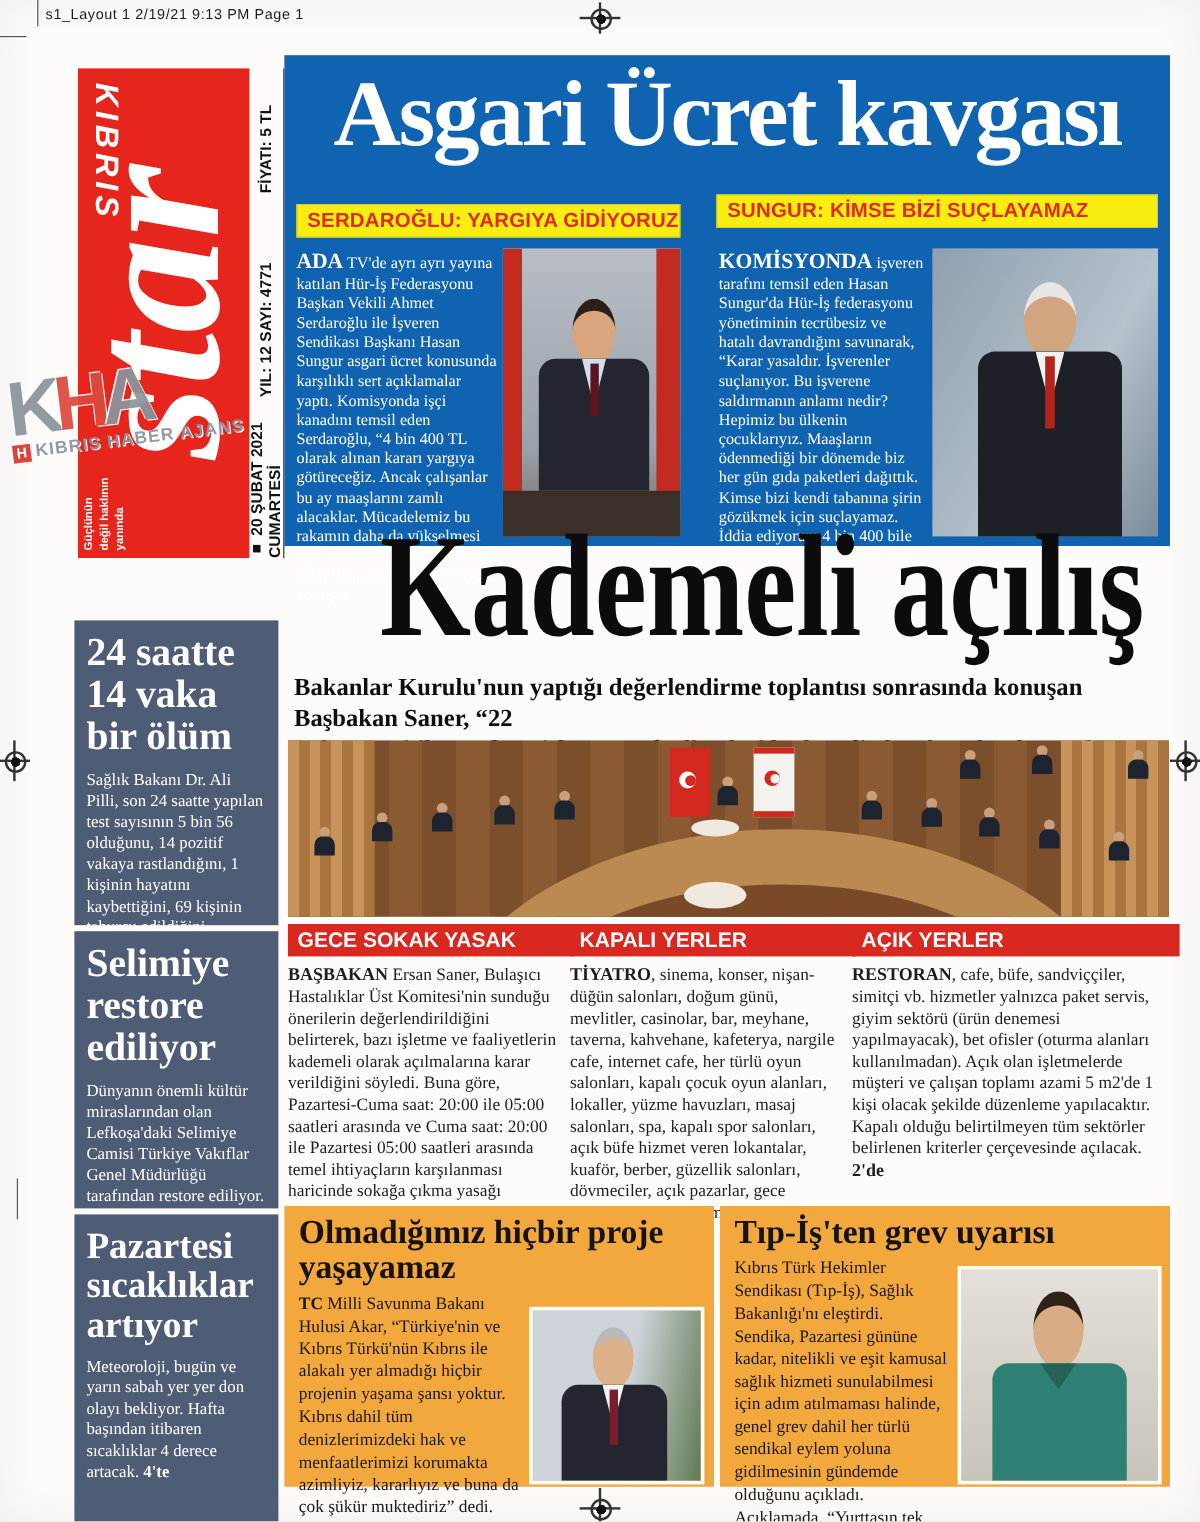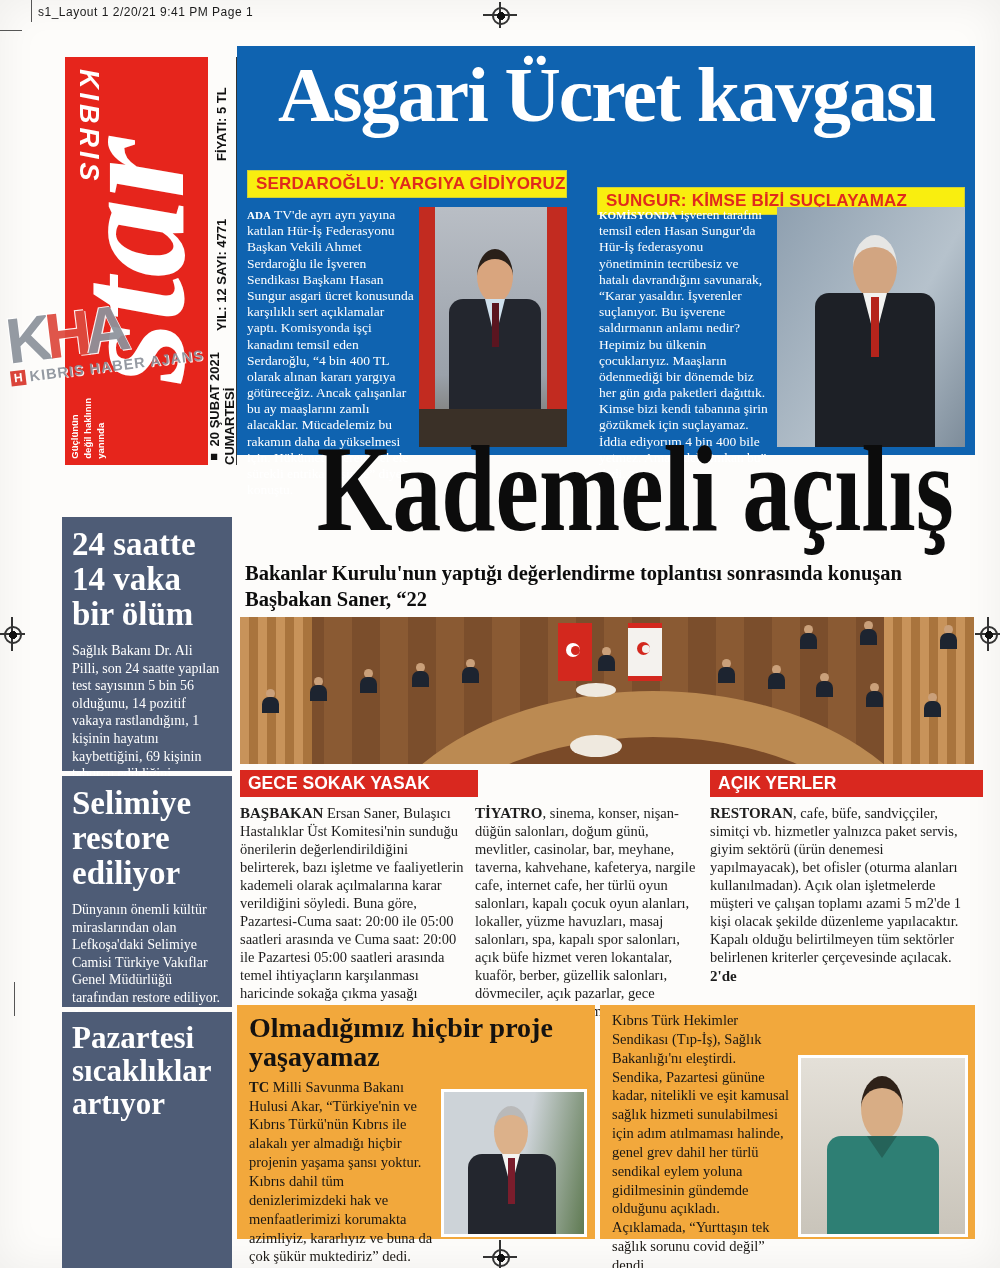--- a/index.html
+++ b/index.html
@@ -40,21 +40,21 @@
     display:flex;align-items:center;justify-content:center;}
   #kha .cap span{font-weight:bold;font-size:14.5px;letter-spacing:1px;color:#8d939c;text-shadow:1px 1px 0 #fff;}
 
   
   #bluebox{left:237px;top:46px;width:738px;height:409px;background:#0f63b0;}
   #top-headline{left:0;top:8px;width:738px;text-align:center;color:#fff;font-weight:bold;
     font-size:78px;letter-spacing:-2px;line-height:1.05;}
   .kicker{height:26px;background:#f9ee0f;border:1px solid #cfcf3a;color:#e02a1d;font-weight:bold;
     font-size:17px;display:flex;align-items:center;padding-left:8px;letter-spacing:.2px;}
   .bluecol{color:#fff;font-size:13.5px;line-height:1.2;}
-  .bluecol b{font-size:11px;}
+  .bluecol b{font-size:18px;}
 
   
   .photo{overflow:hidden;}
   .head{position:absolute;border-radius:50%;}
   .suit{position:absolute;border-radius:14px 14px 0 0;}
   .shirt{position:absolute;}
   .tie{position:absolute;}
 
   
   #main-headline{left:0;top:0;width:738px;text-align:center;color:#0c0c0c;font-weight:bold;
@@ -89,21 +89,21 @@
   .sil{position:absolute;width:17px;height:24px;}
 </style>
 </head>
 <body>
 
 <div id="page">
 
   <div class="abs tick" style="left:31px;top:0;width:1px;height:22px;"></div>
   <div class="abs tick" style="left:0;top:30px;width:22px;height:1px;"></div>
   <div class="abs tick" style="left:14px;top:982px;width:1px;height:34px;"></div>
-  <div class="abs print-line">s1_Layout 1  2/20/21  9:41 PM  Page 1</div>
+  <div class="abs print-line">s1_Layout 1  2/19/21  9:13 PM  Page 1</div>
 
   <div class="abs regmark" style="left:483px;top:-2px;">
       <div class="h"></div>
       <div class="v" style="height:26px;top:4px;"></div>
       <div class="c"></div>
     </div>
   <div class="abs regmark" style="left:-5px;top:617px;">
       <div class="v"></div>
       <div class="h" style="width:26px;left:4px;"></div>
       <div class="c"></div>
@@ -140,21 +140,21 @@
     <div class="cap">
       <div class="hbox">H</div>
       <span>KIBRIS HABER AJANS</span>
     </div>
   </div>
 
   <div id="bluebox" class="abs">
     <div id="top-headline" class="abs serif">Asgari Ücret kavgası</div>
 
     <div class="abs kicker" style="left:10px;top:124px;width:310px;">SERDAROĞLU: YARGIYA GİDİYORUZ</div>
-    <div class="abs kicker" style="left:360px;top:141px;width:358px;">SUNGUR: KİMSE BİZİ SUÇLAYAMAZ</div>
+    <div class="abs kicker" style="left:360px;top:116px;width:358px;">SUNGUR: KİMSE BİZİ SUÇLAYAMAZ</div>
 
     <div class="abs bluecol serif" style="left:10px;top:161px;width:168px;">
       <b>ADA</b><span> TV'de ayrı ayrı yayına katılan Hür-İş Federasyonu Başkan Vekili Ahmet Serdaroğlu ile İşveren Sendikası Başkanı Hasan Sungur asgari ücret konusunda karşılıklı sert açıklamalar yaptı. Komisyonda işçi kanadını temsil eden Serdaroğlu, “4 bin 400 TL olarak alınan kararı yargıya götüreceğiz. Ancak çalışanlar bu ay maaşlarını zamlı alacaklar. Mücadelemiz bu rakamın daha da yükselmesi için. Hükümet işverenle el ele sürekli entrika peşinde” diye konuştu.</span>
     </div>
 
     <div class="abs photo" style="left:182px;top:161px;width:148px;height:240px;background:linear-gradient(#b9bec5,#9aa1aa 70%,#6f6a60);">
       <div class="abs" style="left:0;top:0;width:16px;height:100%;background:#c22b20;"></div>
       <div class="abs" style="right:0;top:0;width:20px;height:100%;background:#c22b20;"></div>
       <div class="head" style="left:58px;top:42px;width:36px;height:44px;background:#d9a57e;border-top:10px solid #2a2019;"></div>
       <div class="suit" style="left:30px;top:92px;width:92px;height:110px;background:#23262e;"></div>
@@ -251,20 +251,21 @@
         <div class="hd"></div>
         <div class="bd"></div>
       </div>
     <div class="sil" style="left:700px;top:8px;">
         <div class="hd"></div>
         <div class="bd"></div>
       </div>
   </div>
 
   <div class="abs sec-head" style="left:240px;width:230px;">GECE SOKAK YASAK</div>
+  <div class="abs sec-head" style="left:475px;width:230px;">KAPALI YERLER</div>
   <div class="abs sec-head" style="left:710px;width:265px;">AÇIK YERLER</div>
 
   <div class="abs sec-col serif" style="left:240px;width:228px;">
     <b>BAŞBAKAN</b><span> Ersan Saner, Bulaşıcı Hastalıklar Üst Komitesi'nin sunduğu önerilerin değerlendirildiğini belirterek, bazı işletme ve faaliyetlerin kademeli olarak açılmalarına karar verildiğini söyledi. Buna göre, Pazartesi-Cuma saat: 20:00 ile 05:00 saatleri arasında ve Cuma saat: 20:00 ile Pazartesi 05:00 saatleri arasında temel ihtiyaçların karşılanması haricinde sokağa çıkma yasağı uygulanacak.</span>
   </div>
   <div class="abs sec-col serif" style="left:475px;width:228px;">
     <b>TİYATRO</b><span>, sinema, konser, nişan-düğün salonları, doğum günü, mevlitler, casinolar, bar, meyhane, taverna, kahvehane, kafeterya, nargile cafe, internet cafe, her türlü oyun salonları, kapalı çocuk oyun alanları, lokaller, yüzme havuzları, masaj salonları, spa, kapalı spor salonları, açık büfe hizmet veren lokantalar, kuaför, berber, güzellik salonları, dövmeciler, açık pazarlar, gece klüpleri, club, hamam, saunalar.</span>
   </div>
   <div class="abs sec-col serif" style="left:710px;width:265px;">
     <b>RESTORAN</b><span>, cafe, büfe, sandviççiler, simitçi vb. hizmetler yalnızca paket servis, giyim sektörü (ürün  denemesi yapılmayacak), bet ofisler  (oturma alanları kullanılmadan).   Açık olan işletmelerde müşteri ve çalışan toplamı azami 5 m2'de 1 kişi olacak şekilde düzenleme yapılacaktır. Kapalı olduğu belirtilmeyen tüm sektörler belirlenen kriterler çerçevesinde açılacak. </span><b>2'de</b>
@@ -273,36 +274,38 @@
   <div class="abs side-box serif" style="top:517px;height:254px;">
     <h2>24 saatte 14 vaka bir ölüm</h2>
     <p><span>Sağlık Bakanı Dr. Ali Pilli, son 24 saatte yapılan test sayısının 5 bin 56 olduğunu, 14 pozitif vakaya rastlandığını, 1 kişinin hayatını kaybettiğini, 69 kişinin taburcu edildiğini açıkladı. </span><b>4'te</b></p>
   </div>
   <div class="abs side-box serif" style="top:776px;height:231px;">
     <h2>Selimiye restore ediliyor</h2>
     <p><span>Dünyanın önemli kültür miraslarından olan Lefkoşa'daki Selimiye Camisi Türkiye Vakıflar Genel Müdürlüğü tarafından restore ediliyor. </span><b>4'te</b></p>
   </div>
   <div class="abs side-box serif" style="top:1012px;height:278px;">
     <h2 style="font-size:31px;">Pazartesi sıcaklıklar artıyor</h2>
+    <p><span>Meteoroloji, bugün ve yarın sabah yer yer  don olayı bekliyor. Hafta başından itibaren sıcaklıklar 4 derece artacak. </span><b>4'te</b></p>
   </div>
 
   <div class="abs amber" style="left:237px;width:358px;">
     <h2 class="serif" style="width:330px;">Olmadığımız hiçbir proje yaşayamaz</h2>
     <p class="serif" style="width:190px;">
       <b>TC</b><span> Milli Savunma Bakanı Hulusi Akar, “Türkiye'nin ve Kıbrıs Türkü'nün Kıbrıs ile alakalı yer almadığı hiçbir projenin yaşama şansı yoktur. Kıbrıs dahil tüm denizlerimizdeki hak ve menfaatlerimizi korumakta azimliyiz, kararlıyız ve buna da çok şükür muktediriz” dedi. </span>
     </p>
     <div class="abs photo" style="left:204px;top:84px;width:140px;height:142px;background:linear-gradient(100deg,#cdd3d8 55%,#5f7a52);">
       <div class="head" style="left:50px;top:14px;width:34px;height:42px;background:#dcb18a;border-top:9px solid #b9b9b9;"></div>
       <div class="suit" style="left:24px;top:62px;width:88px;height:80px;background:#23262e;"></div>
       <div class="shirt" style="left:58px;top:62px;width:18px;height:34px;background:#f4f4f2;clip-path:polygon(0 0,100% 0,50% 100%);"></div>
       <div class="tie" style="left:64px;top:66px;width:7px;height:46px;background:#7a1d2c;"></div>
     </div>
   </div>
 
   <div class="abs amber" style="left:600px;width:375px;">
+    <h2 class="serif">Tıp-İş'ten grev uyarısı</h2>
     <p class="serif" style="width:178px;">
       <span>Kıbrıs Türk Hekimler Sendikası (Tıp-İş), Sağlık Bakanlığı'nı eleştirdi. Sendika, Pazartesi gününe kadar, nitelikli ve eşit kamusal sağlık hizmeti sunulabilmesi için adım atılmaması halinde, genel grev dahil her türlü sendikal eylem yoluna gidilmesinin gündemde olduğunu açıkladı.  Açıklamada, “Yurttaşın tek sağlık sorunu covid değil” dendi. </span>
     </p>
     <div class="abs photo" style="left:198px;top:50px;width:164px;height:176px;background:linear-gradient(#e4e0d8,#c9c4ba);">
       <div class="head" style="left:60px;top:18px;width:42px;height:52px;background:#d8ad85;border-top:12px solid #2e2118;"></div>
       <div class="suit" style="left:26px;top:78px;width:112px;height:98px;background:#2e7f74;"></div>
       <div class="shirt" style="left:66px;top:78px;width:30px;height:22px;background:#256359;clip-path:polygon(0 0,100% 0,50% 100%);"></div>
     </div>
   </div>
 

